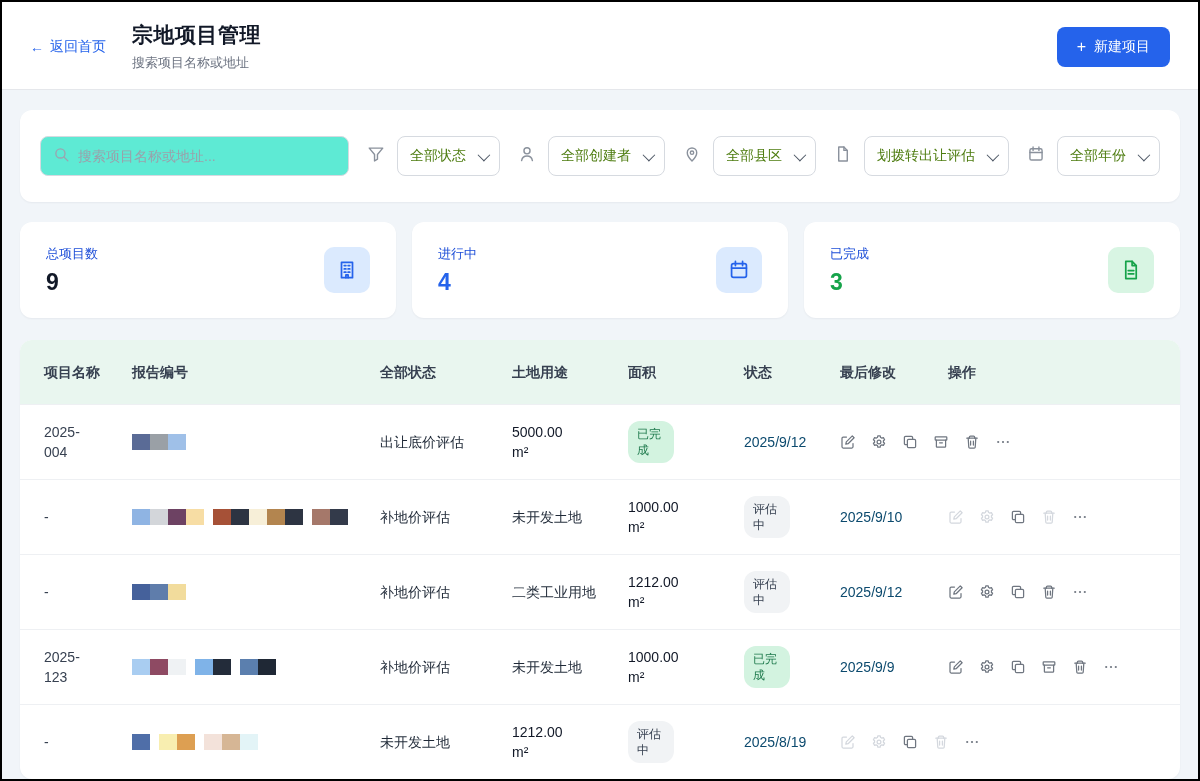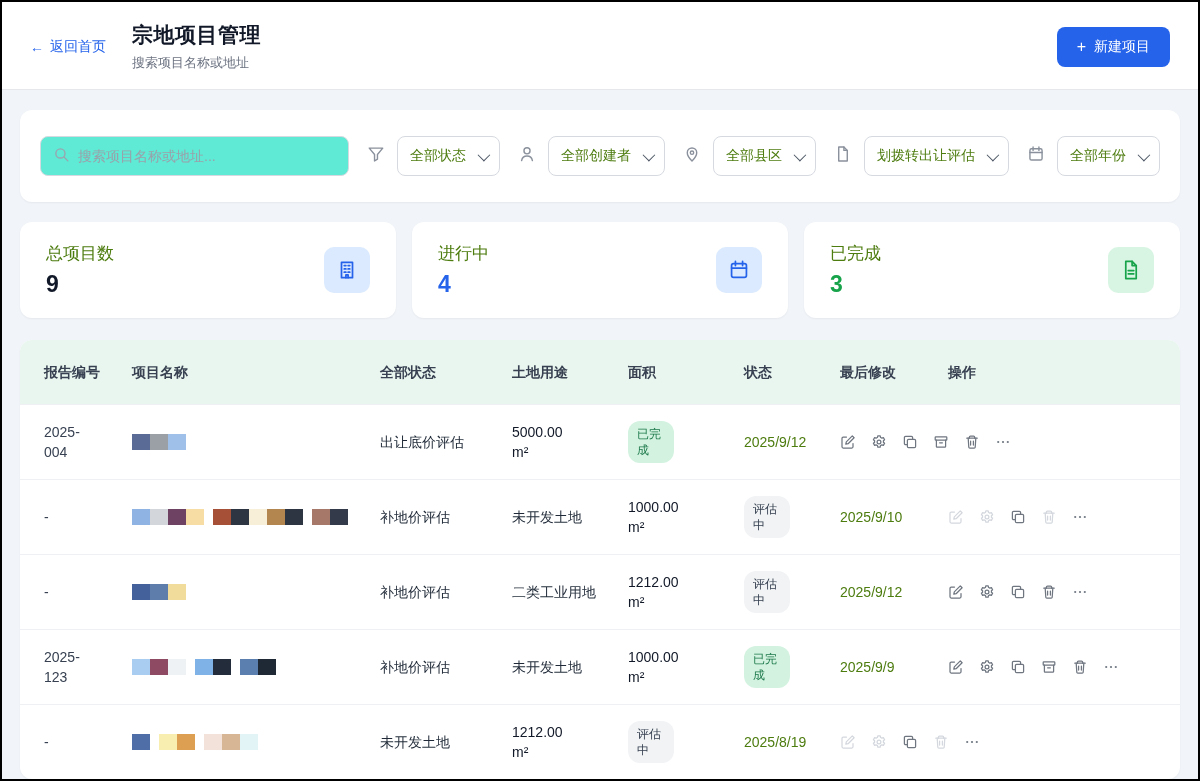--- a/index.html
+++ b/index.html
@@ -53,21 +53,21 @@
   .flt-icon { color:#8a919c; flex:none; margin-left:6px; }
   .select {
     border:1px solid #d6dae0; border-radius:8px; background:#fff;
     height:40px; display:flex; align-items:center; gap:10px;
     padding:0 12px; font-size:14px; color:#4d7c0f; cursor:pointer; white-space:nowrap;
   }
   .select .chev { width:9px; height:9px; border-right:1.6px solid #4b5563; border-bottom:1.6px solid #4b5563; transform:rotate(45deg) translateY(-2px); margin-left:2px; }
   
   .stats-row { display:grid; grid-template-columns:1fr 1fr 1fr; gap:16px; margin-bottom:22px; }
   .stat-card { padding:22px 26px; display:flex; align-items:center; justify-content:space-between; height:96px; }
-  .stat-label { font-size:17px; color:#4d7c0f; }
+  .stat-label { font-size:13px; color:#1d4ed8; }
   .stat-value { font-size:23px; font-weight:bold; margin-top:6px; }
   .stat-icon { width:46px; height:46px; border-radius:10px; display:flex; align-items:center; justify-content:center; }
   
   .table-card { overflow:hidden; }
   .tr {
     display:grid;
     grid-template-columns:88px 248px 132px 116px 116px 96px 108px 1fr;
     align-items:center;
     padding:0 0 0 24px;
   }
@@ -77,21 +77,21 @@
   .td { font-size:14px; color:#1f2937; padding:14px 12px 14px 0; line-height:1.45; }
   .td.report { color:#374151; word-break:break-word; max-width:64px; }
   .blocks { display:flex; align-items:center; }
   .blk { width:18px; height:16px; flex:none; }
   .blk-gap { width:9px; flex:none; }
   .area-val { color:#111827; }
   .pill {
     display:inline-block; font-size:12px; line-height:1.35;
     padding:5px 9px; border-radius:12px; max-width:46px;
   }
-  .date { color:#4d7c0f; }
+  .date { color:#0c4a6e; }
   .actions { display:flex; align-items:center; gap:15px; }
   .act { color:#6f7680; cursor:pointer; display:flex; align-items:center; }
   .act.disabled { color:#d4d8de; cursor:default; }
 </style>
 </head>
 <body>
 
 <div class="page-header">
   <a class="back-link">
     <span>←</span>
@@ -194,22 +194,22 @@
             <path d="M4.2 1.8h4.6l3 3v9.4H4.2z"></path>
             <path d="M8.8 1.8v3h3"></path>
             <path d="M6 8.4h4M6 10.8h4"></path>
           </svg>
         </div>
       </div>
     </div>
 
   <div class="card table-card">
     <div class="tr thead" id="table-head">
+        <div class="th">项目名称</div>
         <div class="th">报告编号</div>
-        <div class="th">项目名称</div>
         <div class="th">全部状态</div>
         <div class="th">土地用途</div>
         <div class="th">面积</div>
         <div class="th">状态</div>
         <div class="th">最后修改</div>
         <div class="th">操作</div>
       </div>
     <div class="tbody" id="table-body">
         <div class="tr">
           <div class="td report">2025-004</div>

